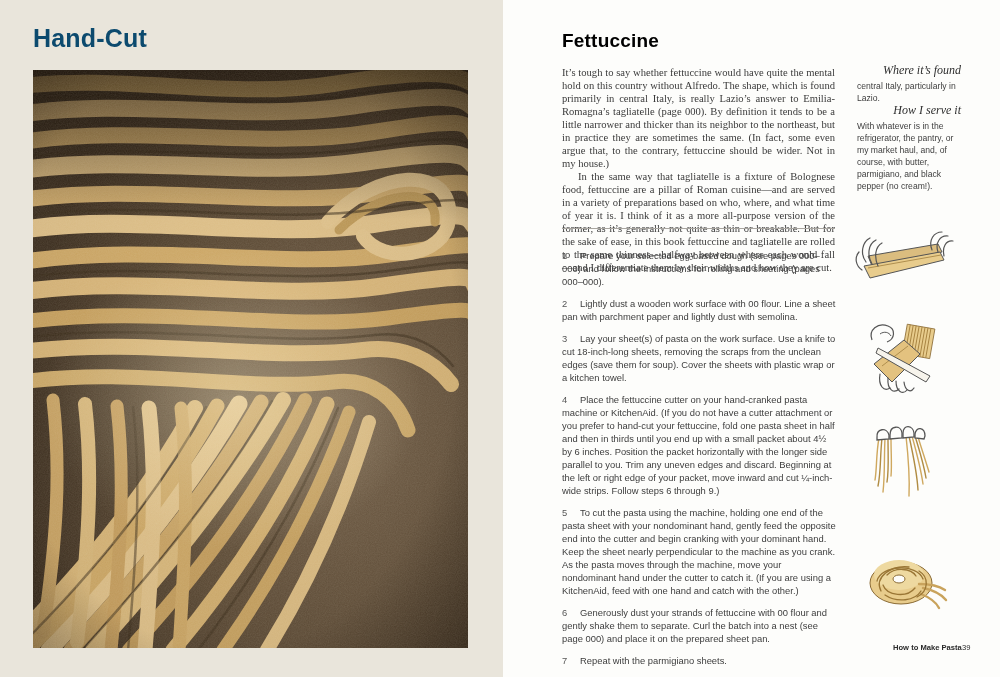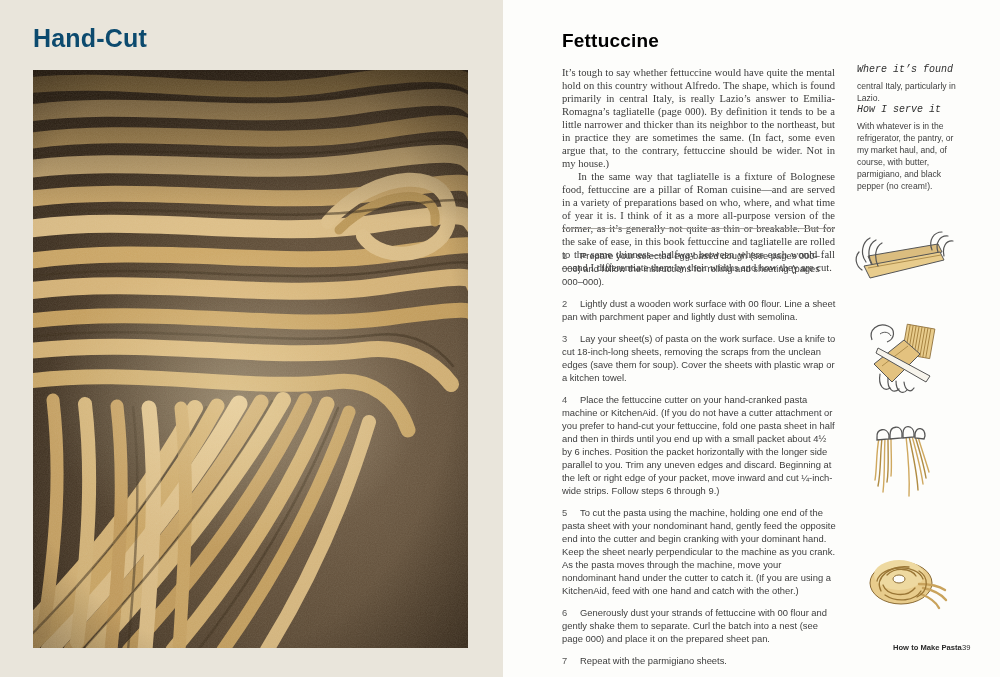--- a/index.html
+++ b/index.html
@@ -47,22 +47,22 @@
     font-size:9.4px; line-height:13px; color:#3d3d3d;
   }
   .steps p { margin-bottom:9px; }
   .step-num { display:inline-block; width:18px; color:#555; }
 
   .sidebar {
     position:absolute; left:354px; top:64px; width:104px;
     font-size:8.6px; line-height:12px; color:#3e3e3e;
   }
   .sidebar h3 {
-    font-family:Liberation Mono, monospace; font-style:italic; font-weight:normal;
-    font-size:10px; color:#2e2e2e; margin-bottom:4px;
+    font-family:Liberation Serif, serif; font-style:italic; font-weight:normal;
+    font-size:12px; color:#2e2e2e; margin-bottom:4px;text-align:right;
   }
   .sidebar .block + h3 { margin-top:0; }
 
   .illo { position:absolute; }
   .illo-fold   { left:349px; top:226px; }
   .illo-cut    { left:355px; top:314px; }
   .illo-hold   { left:360px; top:420px; }
   .illo-nest   { left:357px; top:540px; }
 
   .footer-line {

